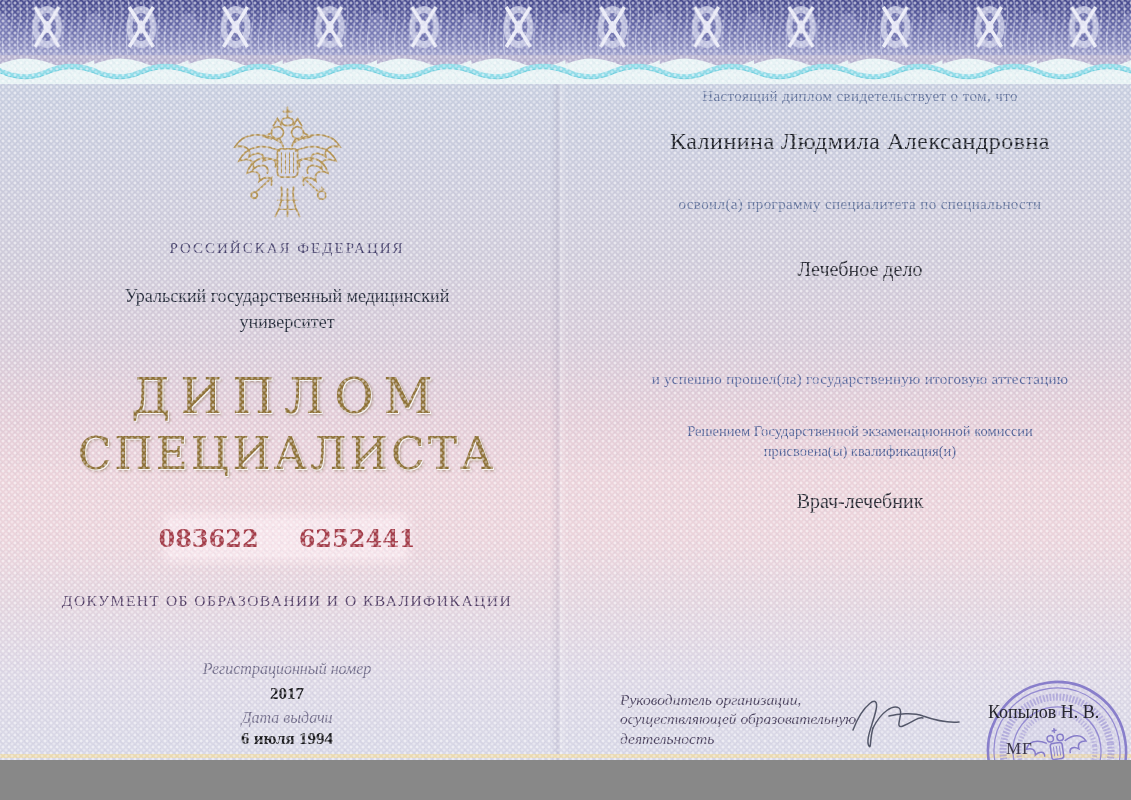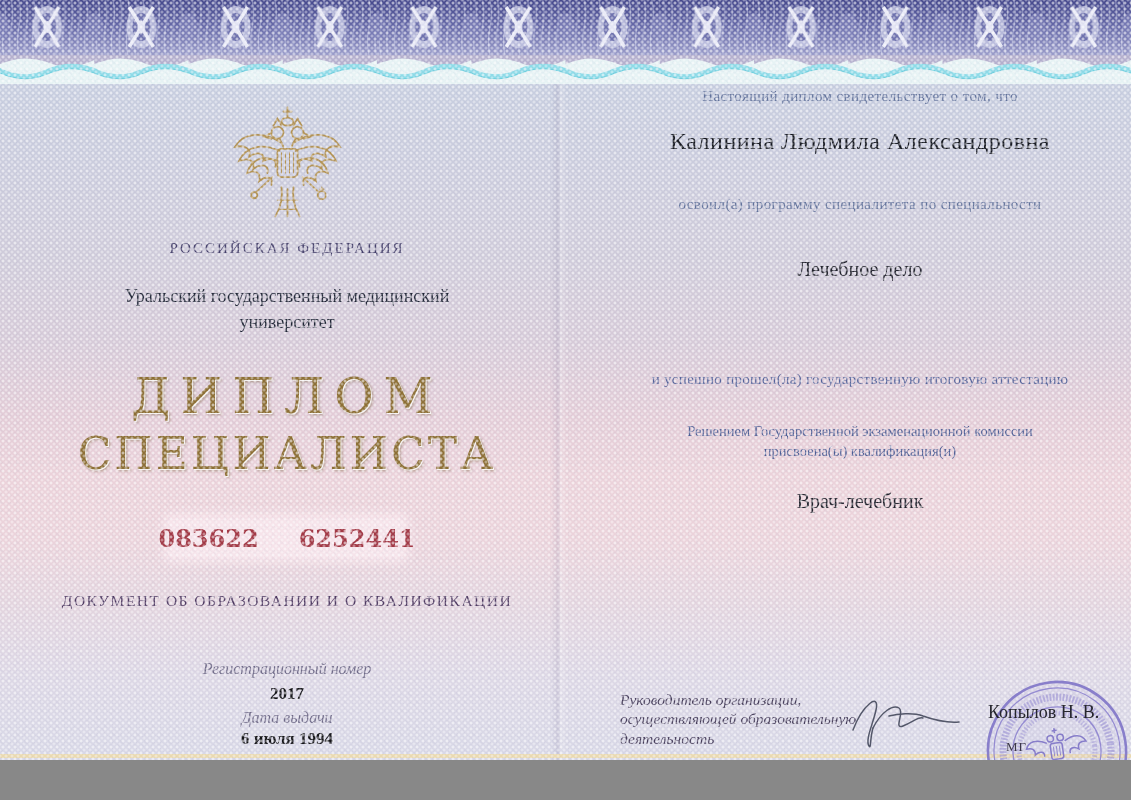--- a/index.html
+++ b/index.html
@@ -64,21 +64,21 @@
   .commission1{left:590px;top:423px;width:540px;font-size:14.5px;color:#4c5d94;}
   .commission2{left:590px;top:443px;width:540px;font-size:14.5px;color:#4c5d94;}
   .qualification{left:590px;top:490px;width:540px;font-size:20px;color:#22232d;}
   .head-label{
     left:620px;top:690px;width:255px;font-size:15.5px;font-style:italic;
     line-height:1.25;color:#453c59;
   }
   .signature{left:843px;top:686px;z-index:2;}
   .seal{left:981px;top:676px;z-index:1;opacity:.88;}
   .head-name{left:988px;top:702px;font-size:18px;color:#26262e;z-index:3;white-space:nowrap;}
-  .seal-mg{left:1006px;top:739px;font-size:13px;letter-spacing:1px;color:#3b3749;z-index:3;}
+  .seal-mg{left:1006px;top:739px;font-size:17px;letter-spacing:1px;color:#3b3749;z-index:3;}
 </style>
 </head>
 <body>
 
 <div class="page">
 
   <svg class="border-top" width="1131" height="84" aria-hidden="true">
     <defs>
       <linearGradient id="pg" x1="0" x2="0" y1="0" y2="1">
         <stop offset="0%" stop-color="#45488c"></stop>

